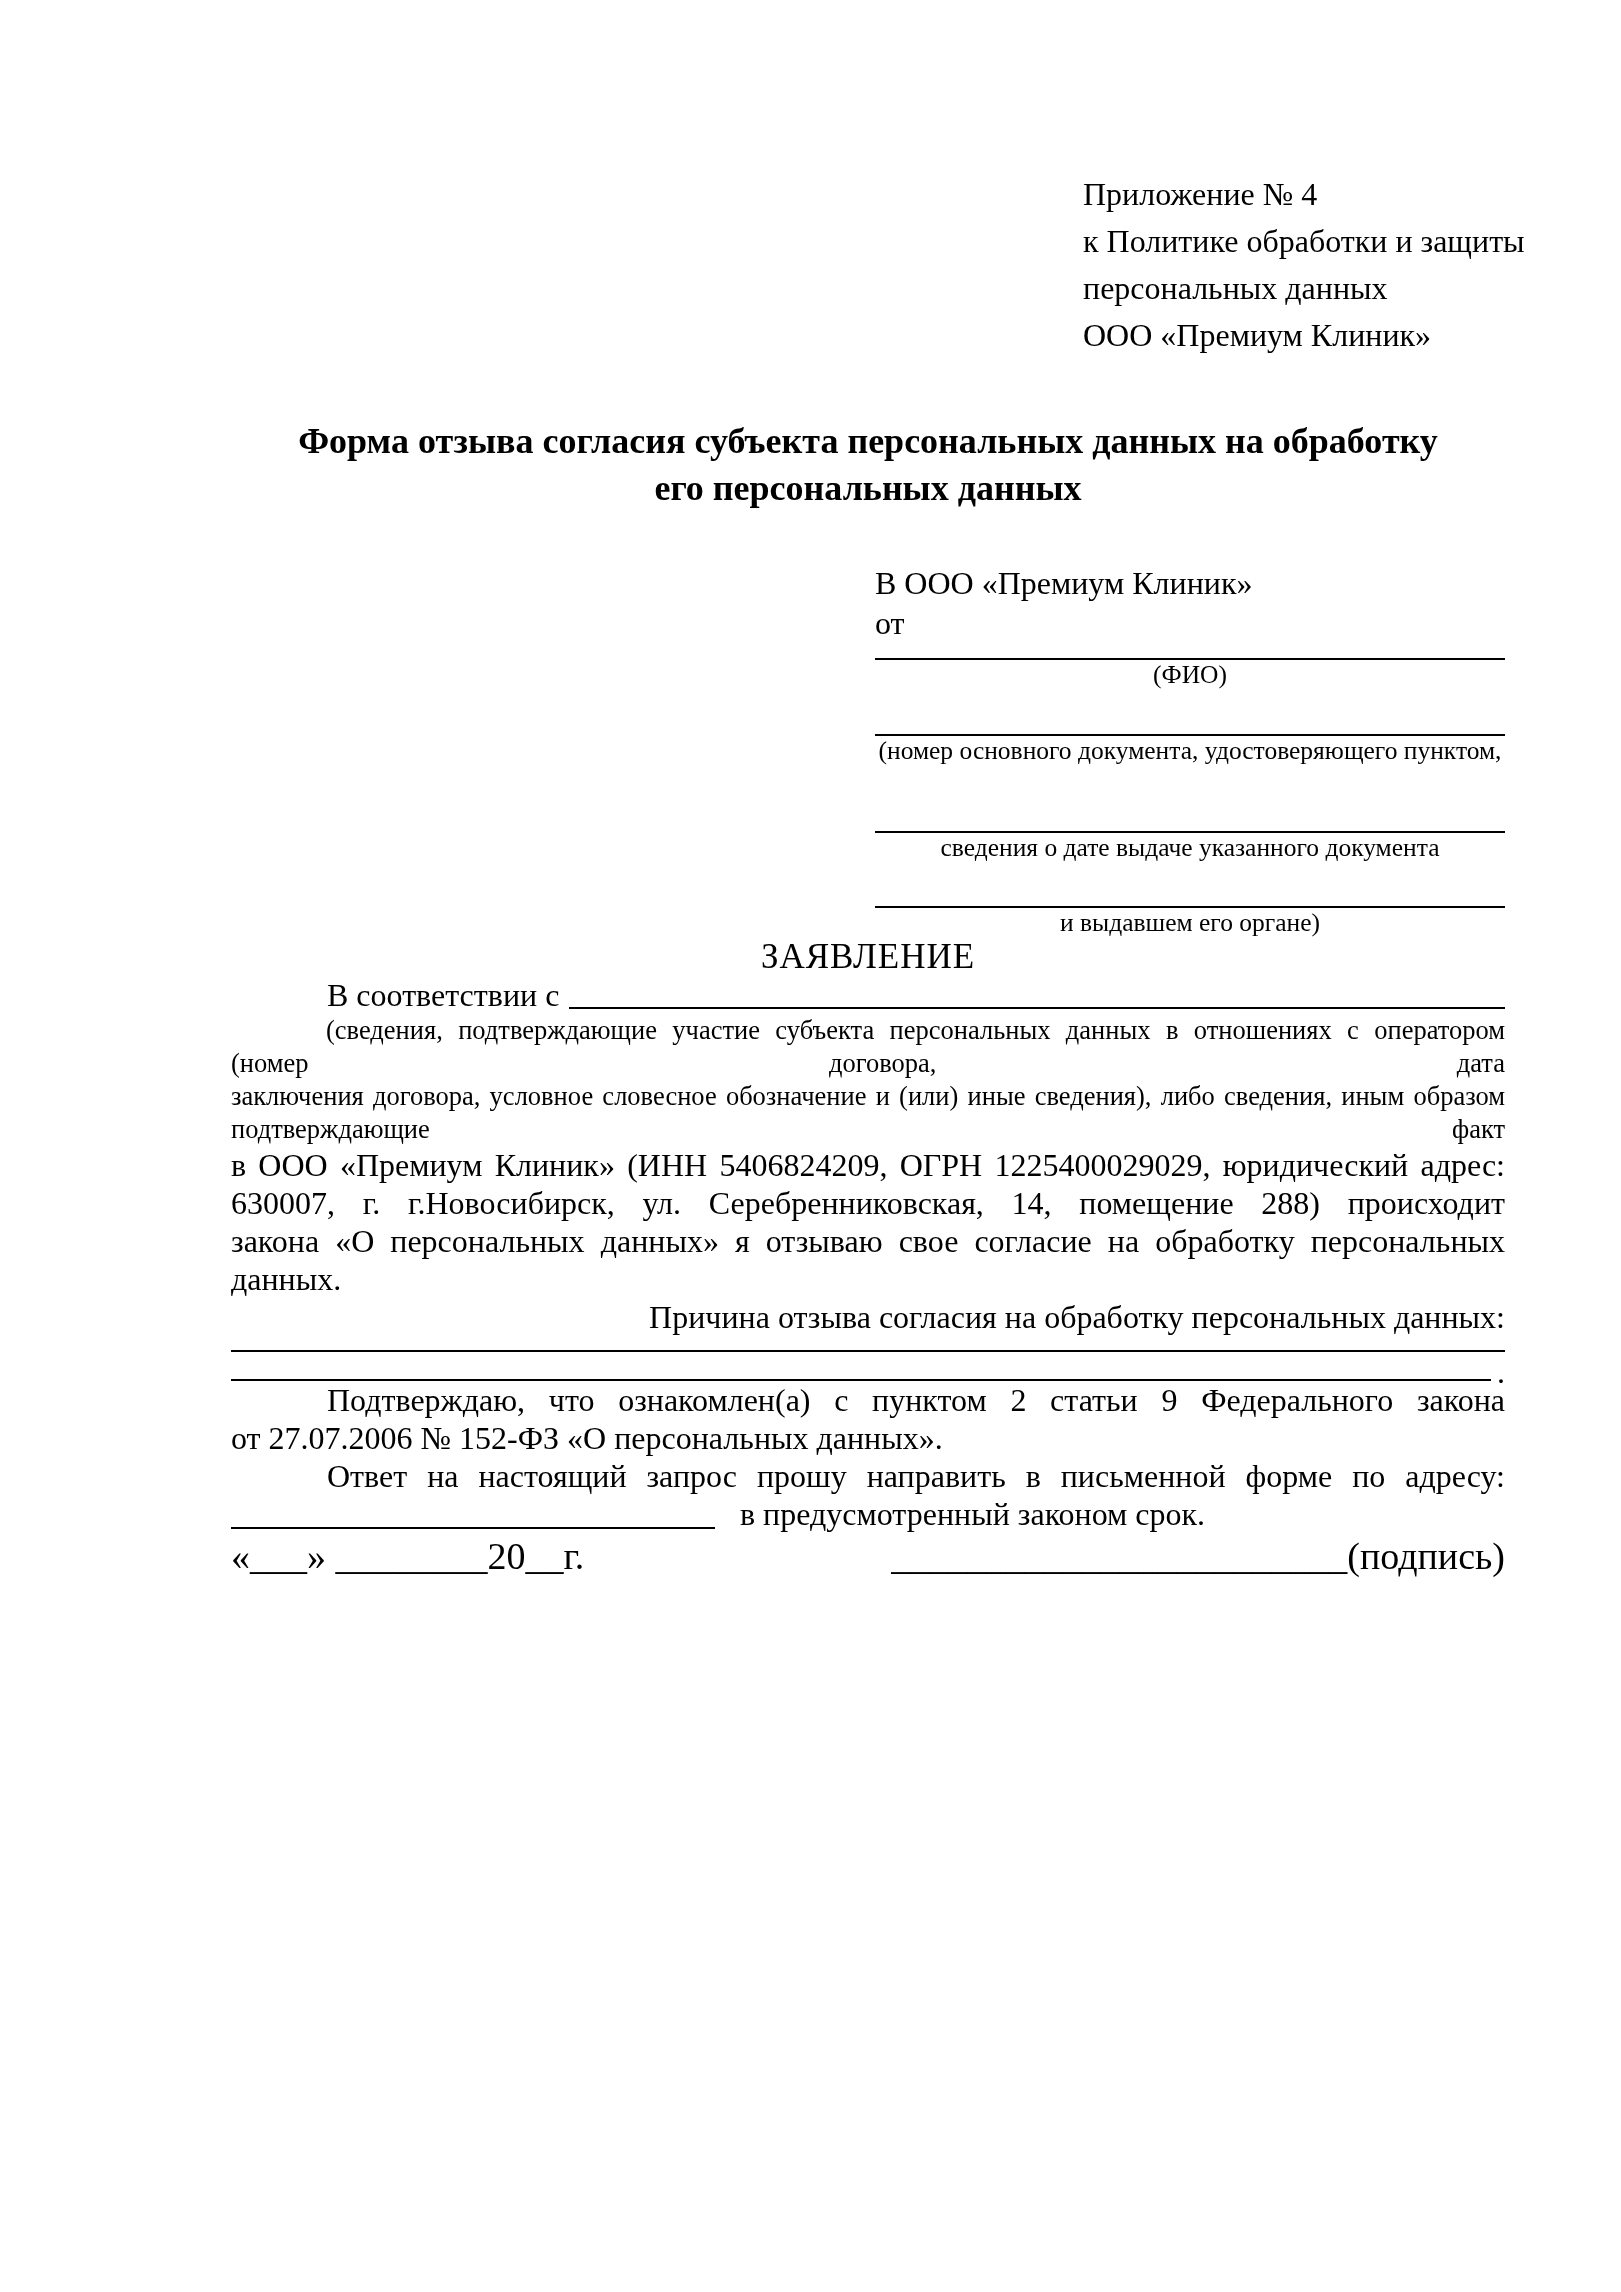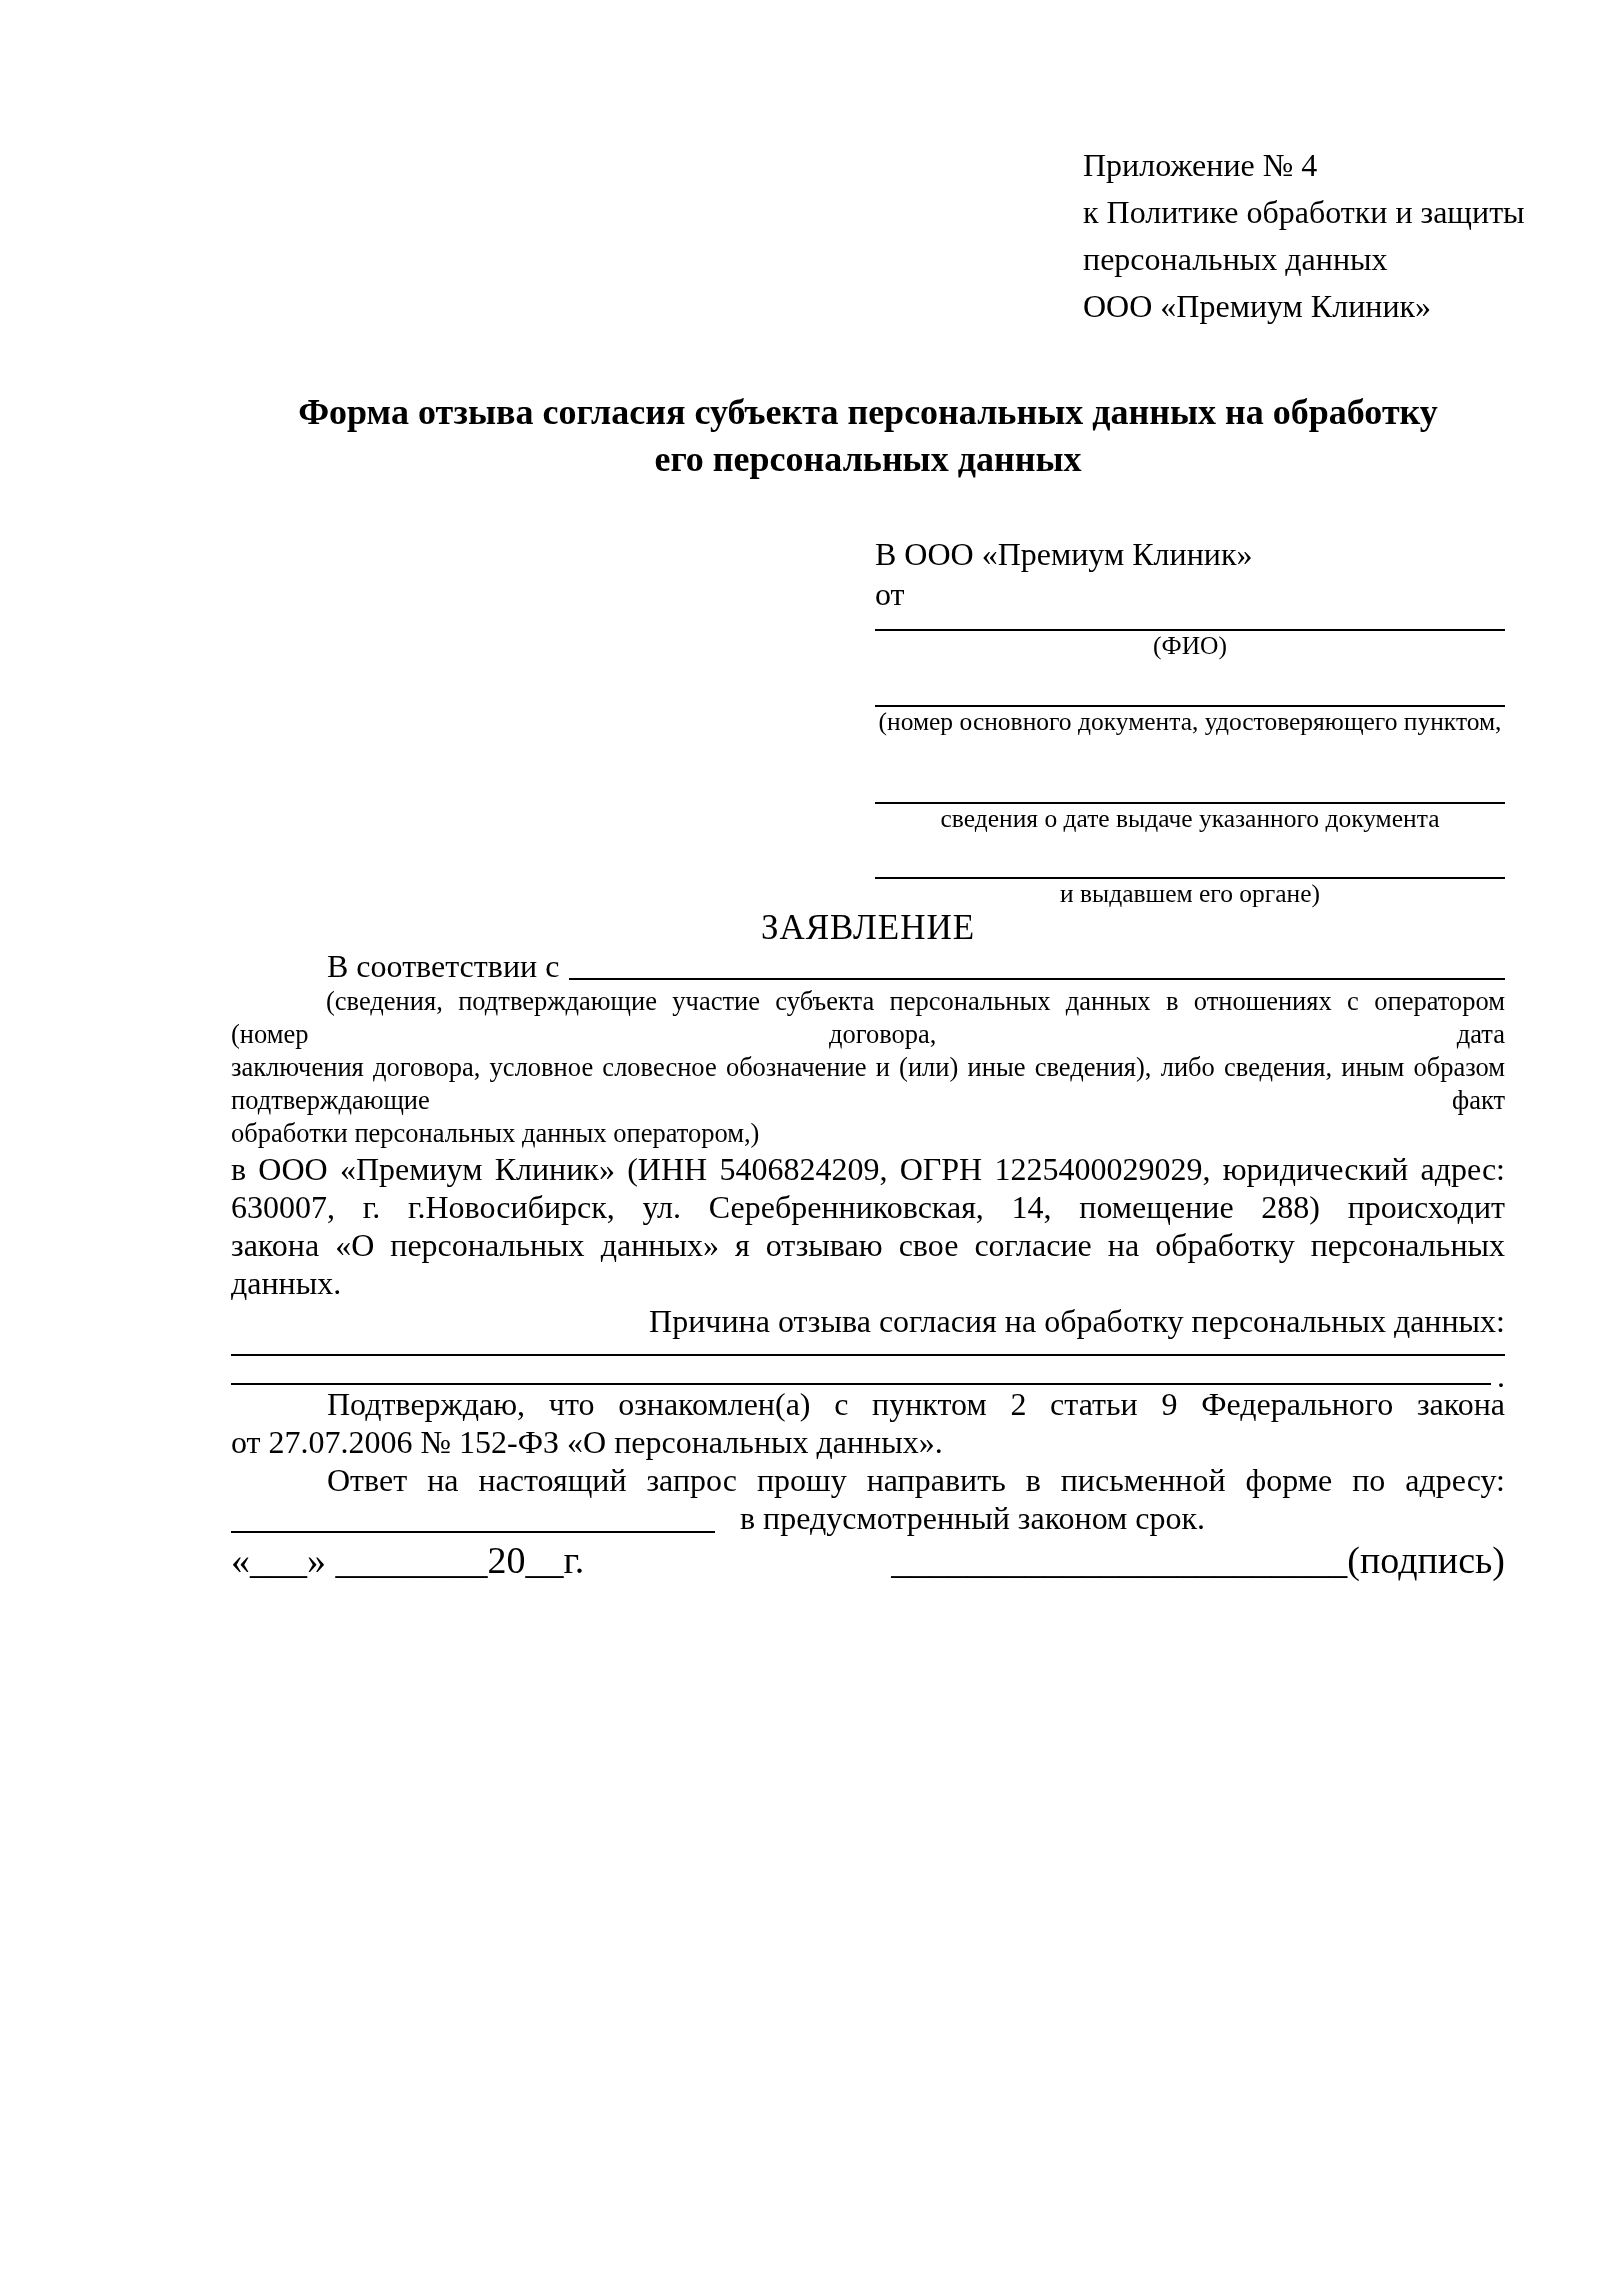--- a/index.html
+++ b/index.html
@@ -12,20 +12,21 @@
     font-family:"Liberation Serif","DejaVu Serif",serif;
     box-sizing:border-box;
     padding:142px 116px 0 231px;
     overflow:hidden;
   }
   
   .appendix{
     margin-left:852px;
     font-size:32px;line-height:47px;
     white-space:nowrap;
+    margin-top:29px;
   }
   
   .doc-title{
     margin-top:59px;
     text-align:center;
     font-weight:bold;
     font-size:36px;line-height:47px;
   }
   
   .recipient{
@@ -126,21 +127,20 @@
   <div class="zayavlenie">ЗАЯВЛЕНИЕ</div>
 
   <div class="intro-row">
     <span class="prefix">В соответствии с</span>
     <div class="fill-line"></div>
   </div>
 
   <div class="fineprint">
     <div class="fp-just fp-first">(сведения, подтверждающие участие субъекта персональных данных в отношениях с оператором (номер договора, дата</div>
     <div class="fp-just">заключения договора, условное словесное обозначение и (или) иные сведения), либо сведения, иным образом подтверждающие факт</div>
-    <div>обработки персональных данных оператором,)</div>
   </div>
 
   <div class="bodytext">
     <div class="just">в ООО «Премиум Клиник» (ИНН 5406824209, ОГРН 1225400029029, юридический адрес:</div>
     <div class="just">630007, г. г.Новосибирск, ул. Серебренниковская, 14, помещение 288) происходит</div>
     <div class="just">закона «О персональных данных» я отзываю свое согласие на обработку персональных</div>
     <div>данных.</div>
   </div>
 
   <div class="reason-row">

